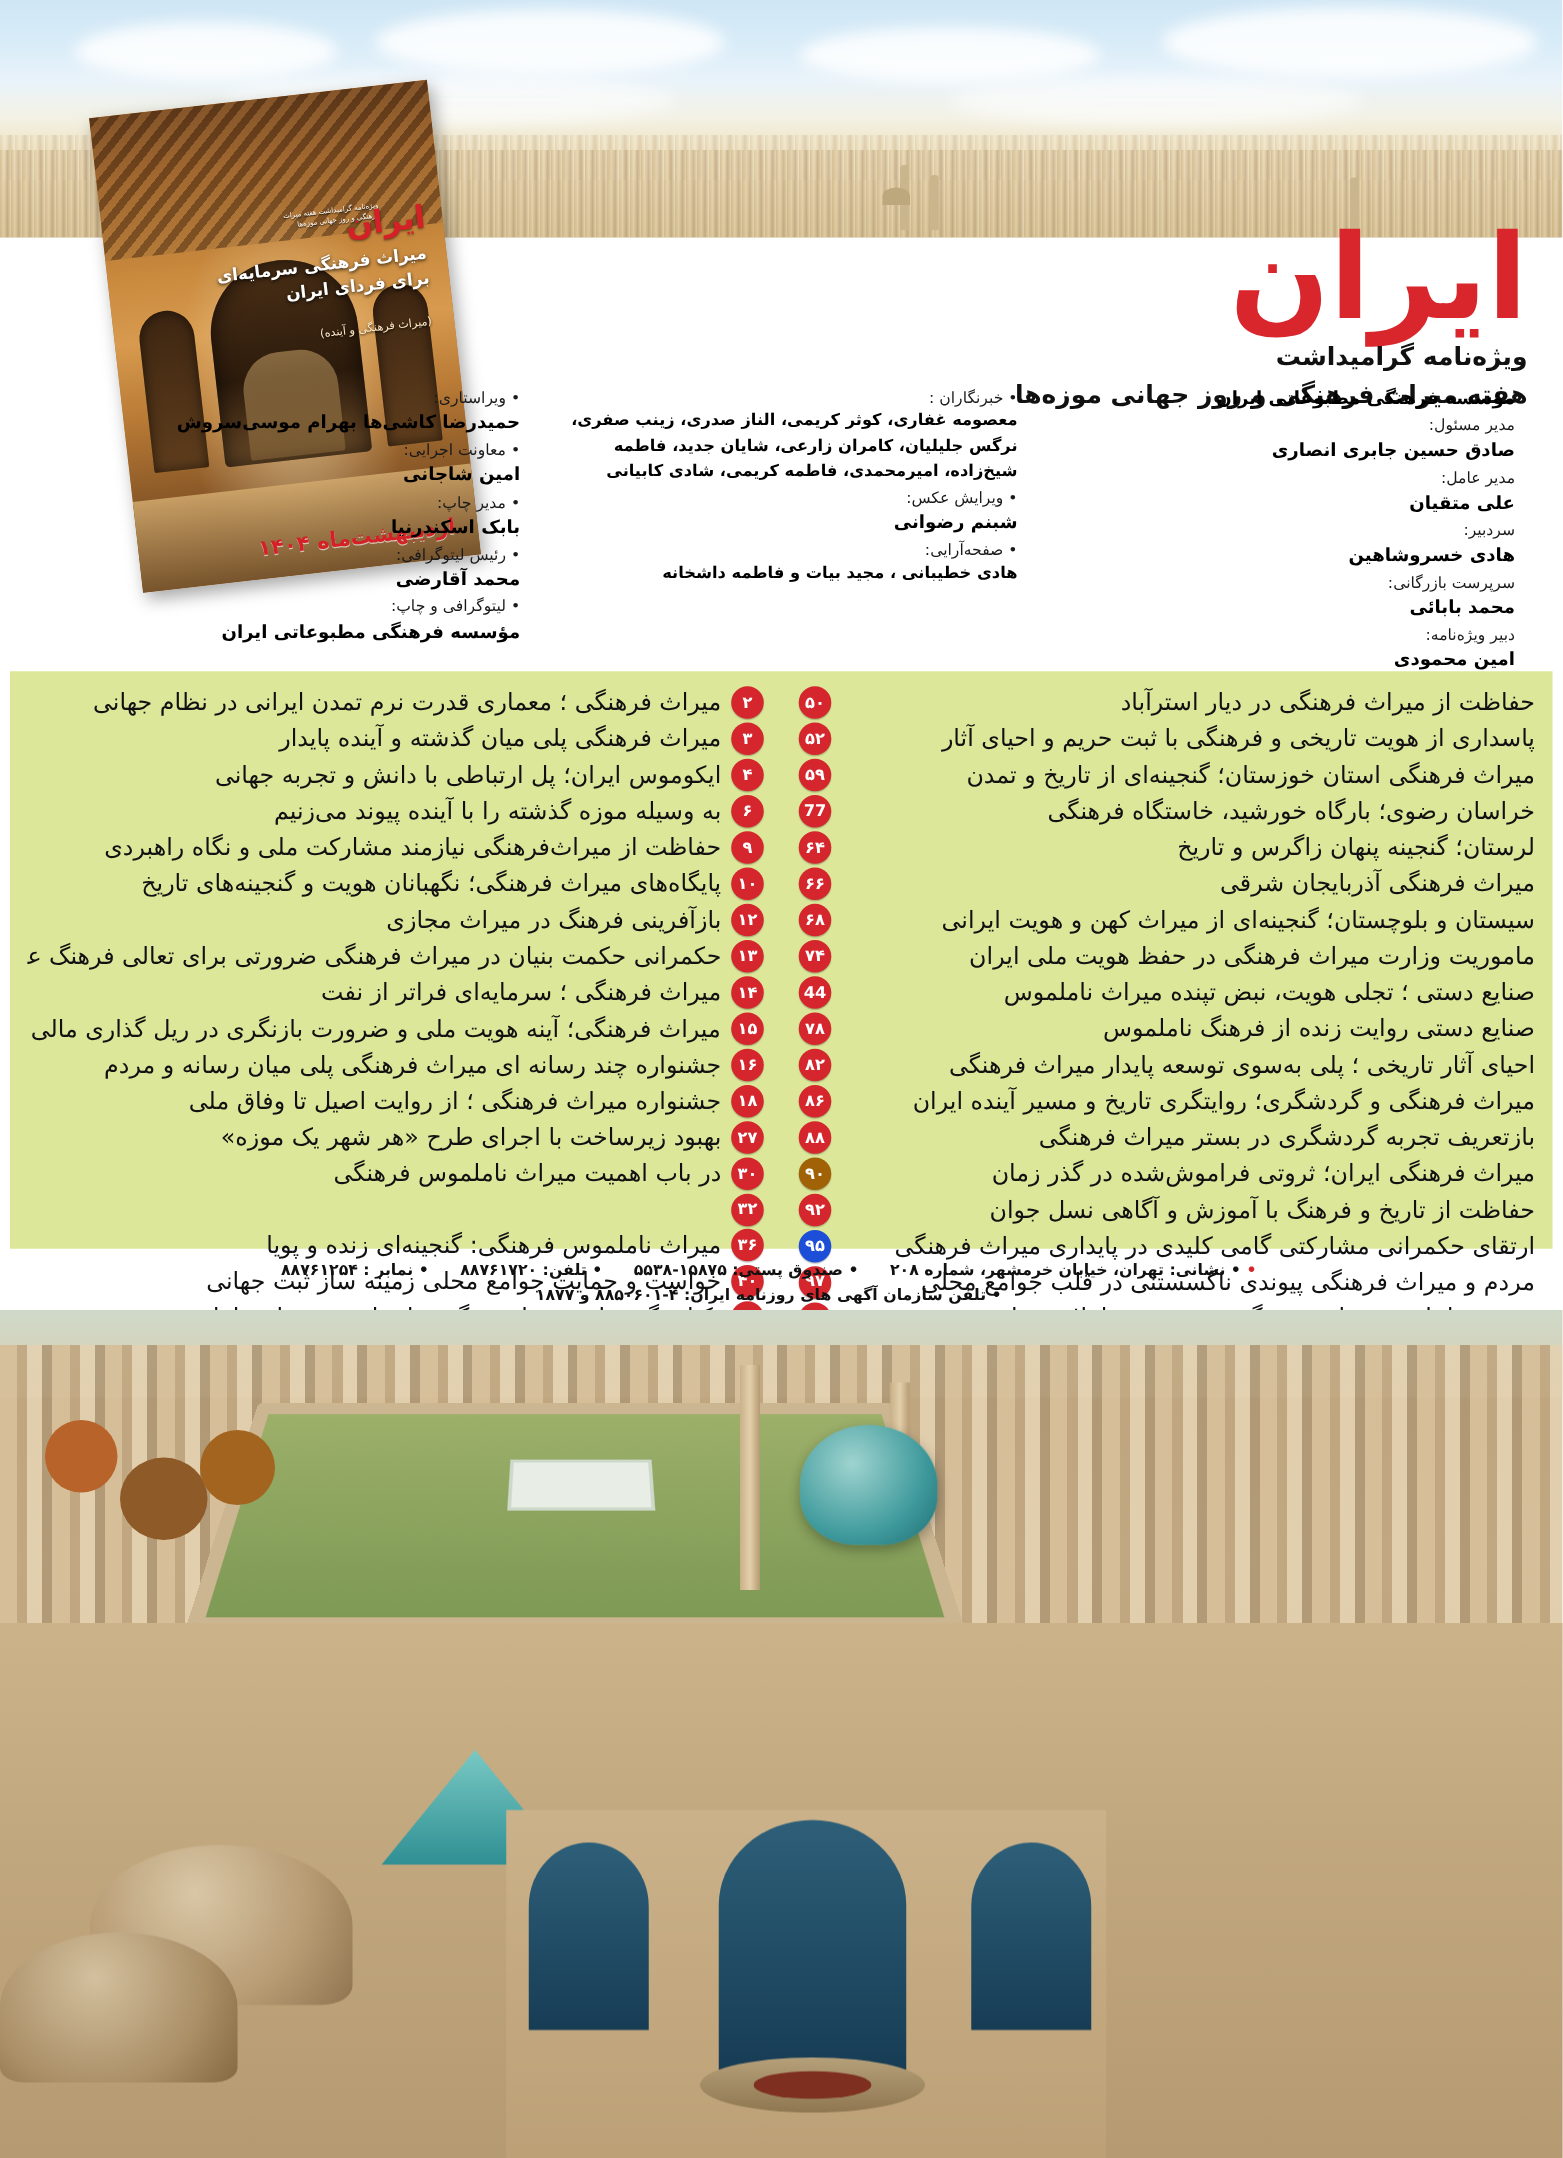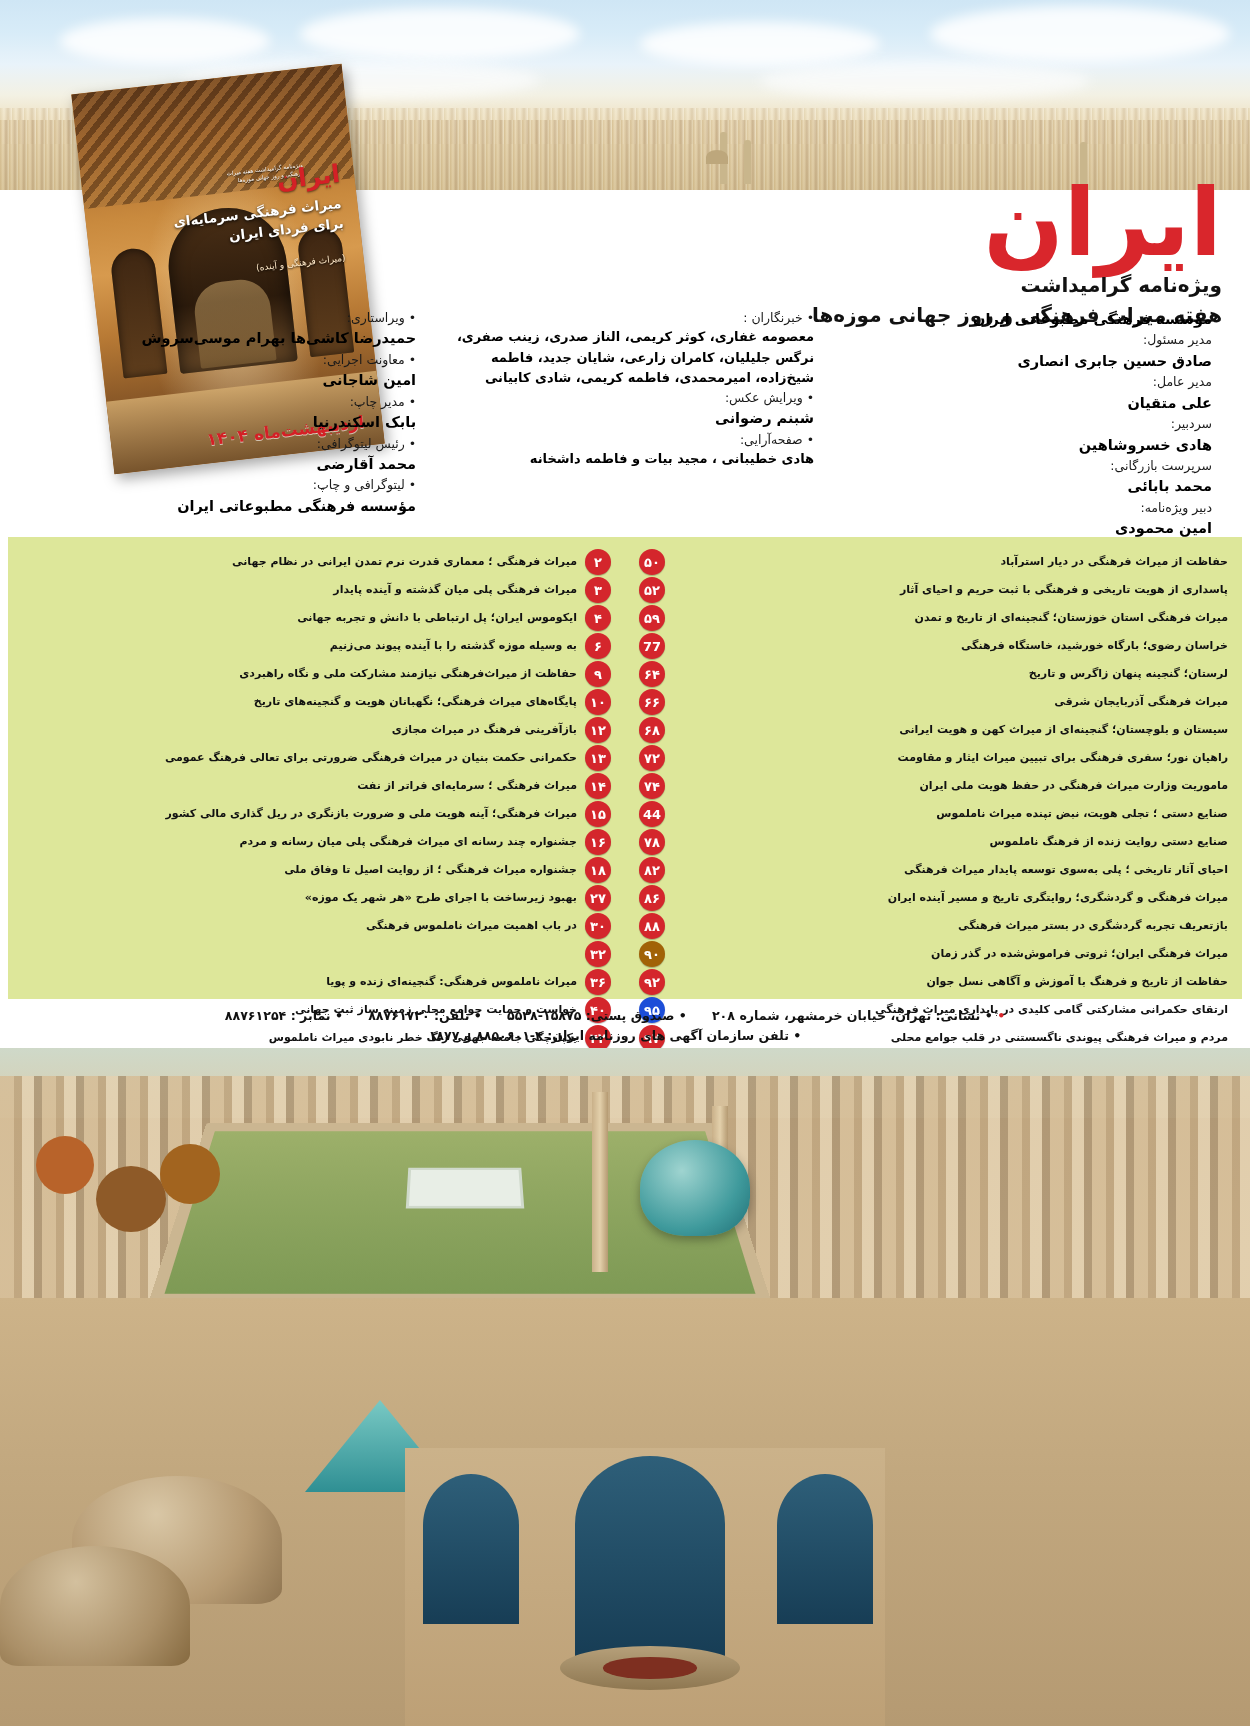--- a/index.html
+++ b/index.html
@@ -154,21 +154,21 @@
   .pagenum {
     flex:0 0 auto;
     width:26px; height:26px; border-radius:50%;
     background:#d4262c; color:#fff;
     font-size:13px; font-weight:bold;
     display:flex; align-items:center; justify-content:center;
     box-shadow: 0 1px 1px rgba(0,0,0,.25);
   }
   .toc-text {
     flex:1 1 auto; text-align:right;
-    font-size:11px; color:#111; font-weight:bold; line-height:1.42;
+    font-size:19px; color:#111; font-weight:normal; line-height:1.42;
     white-space:nowrap; overflow:hidden;
   }
   .toc-col.left .toc-row { flex-direction:row-reverse; }
   .toc-col.left .toc-text { text-align:right; }
 
   
   .footer {
     position:absolute; left:0; right:0; top:1002px; height:46px;
     padding:4px 54px 0 34px; direction:rtl; text-align:center;
   }
@@ -444,24 +444,20 @@
         </div>
         <div class="toc-row">
           <div class="pagenum" style="background: rgb(212, 38, 44);">۶۶</div>
           <div class="toc-text">میراث فرهنگی آذربایجان شرقی</div>
         </div>
         <div class="toc-row">
           <div class="pagenum" style="background: rgb(212, 38, 44);">۶۸</div>
           <div class="toc-text">سیستان و بلوچستان؛ گنجینه‌ای از میراث کهن و هویت ایرانی</div>
         </div>
         <div class="toc-row">
-          <div class="pagenum" style="background: rgb(212, 38, 44);">۷۲</div>
-          <div class="toc-text">راهیان نور؛ سفری فرهنگی برای تبیین میراث ایثار و مقاومت</div>
-        </div>
-        <div class="toc-row">
           <div class="pagenum" style="background: rgb(212, 38, 44);">۷۴</div>
           <div class="toc-text">ماموریت وزارت میراث فرهنگی در حفظ هویت ملی ایران</div>
         </div>
         <div class="toc-row">
           <div class="pagenum" style="background: rgb(212, 38, 44);">44</div>
           <div class="toc-text">صنایع دستی ؛ تجلی هویت، نبض تپنده میراث ناملموس</div>
         </div>
         <div class="toc-row">
           <div class="pagenum" style="background: rgb(212, 38, 44);">۷۸</div>
           <div class="toc-text">صنایع دستی روایت زنده از فرهنگ ناملموس</div>

